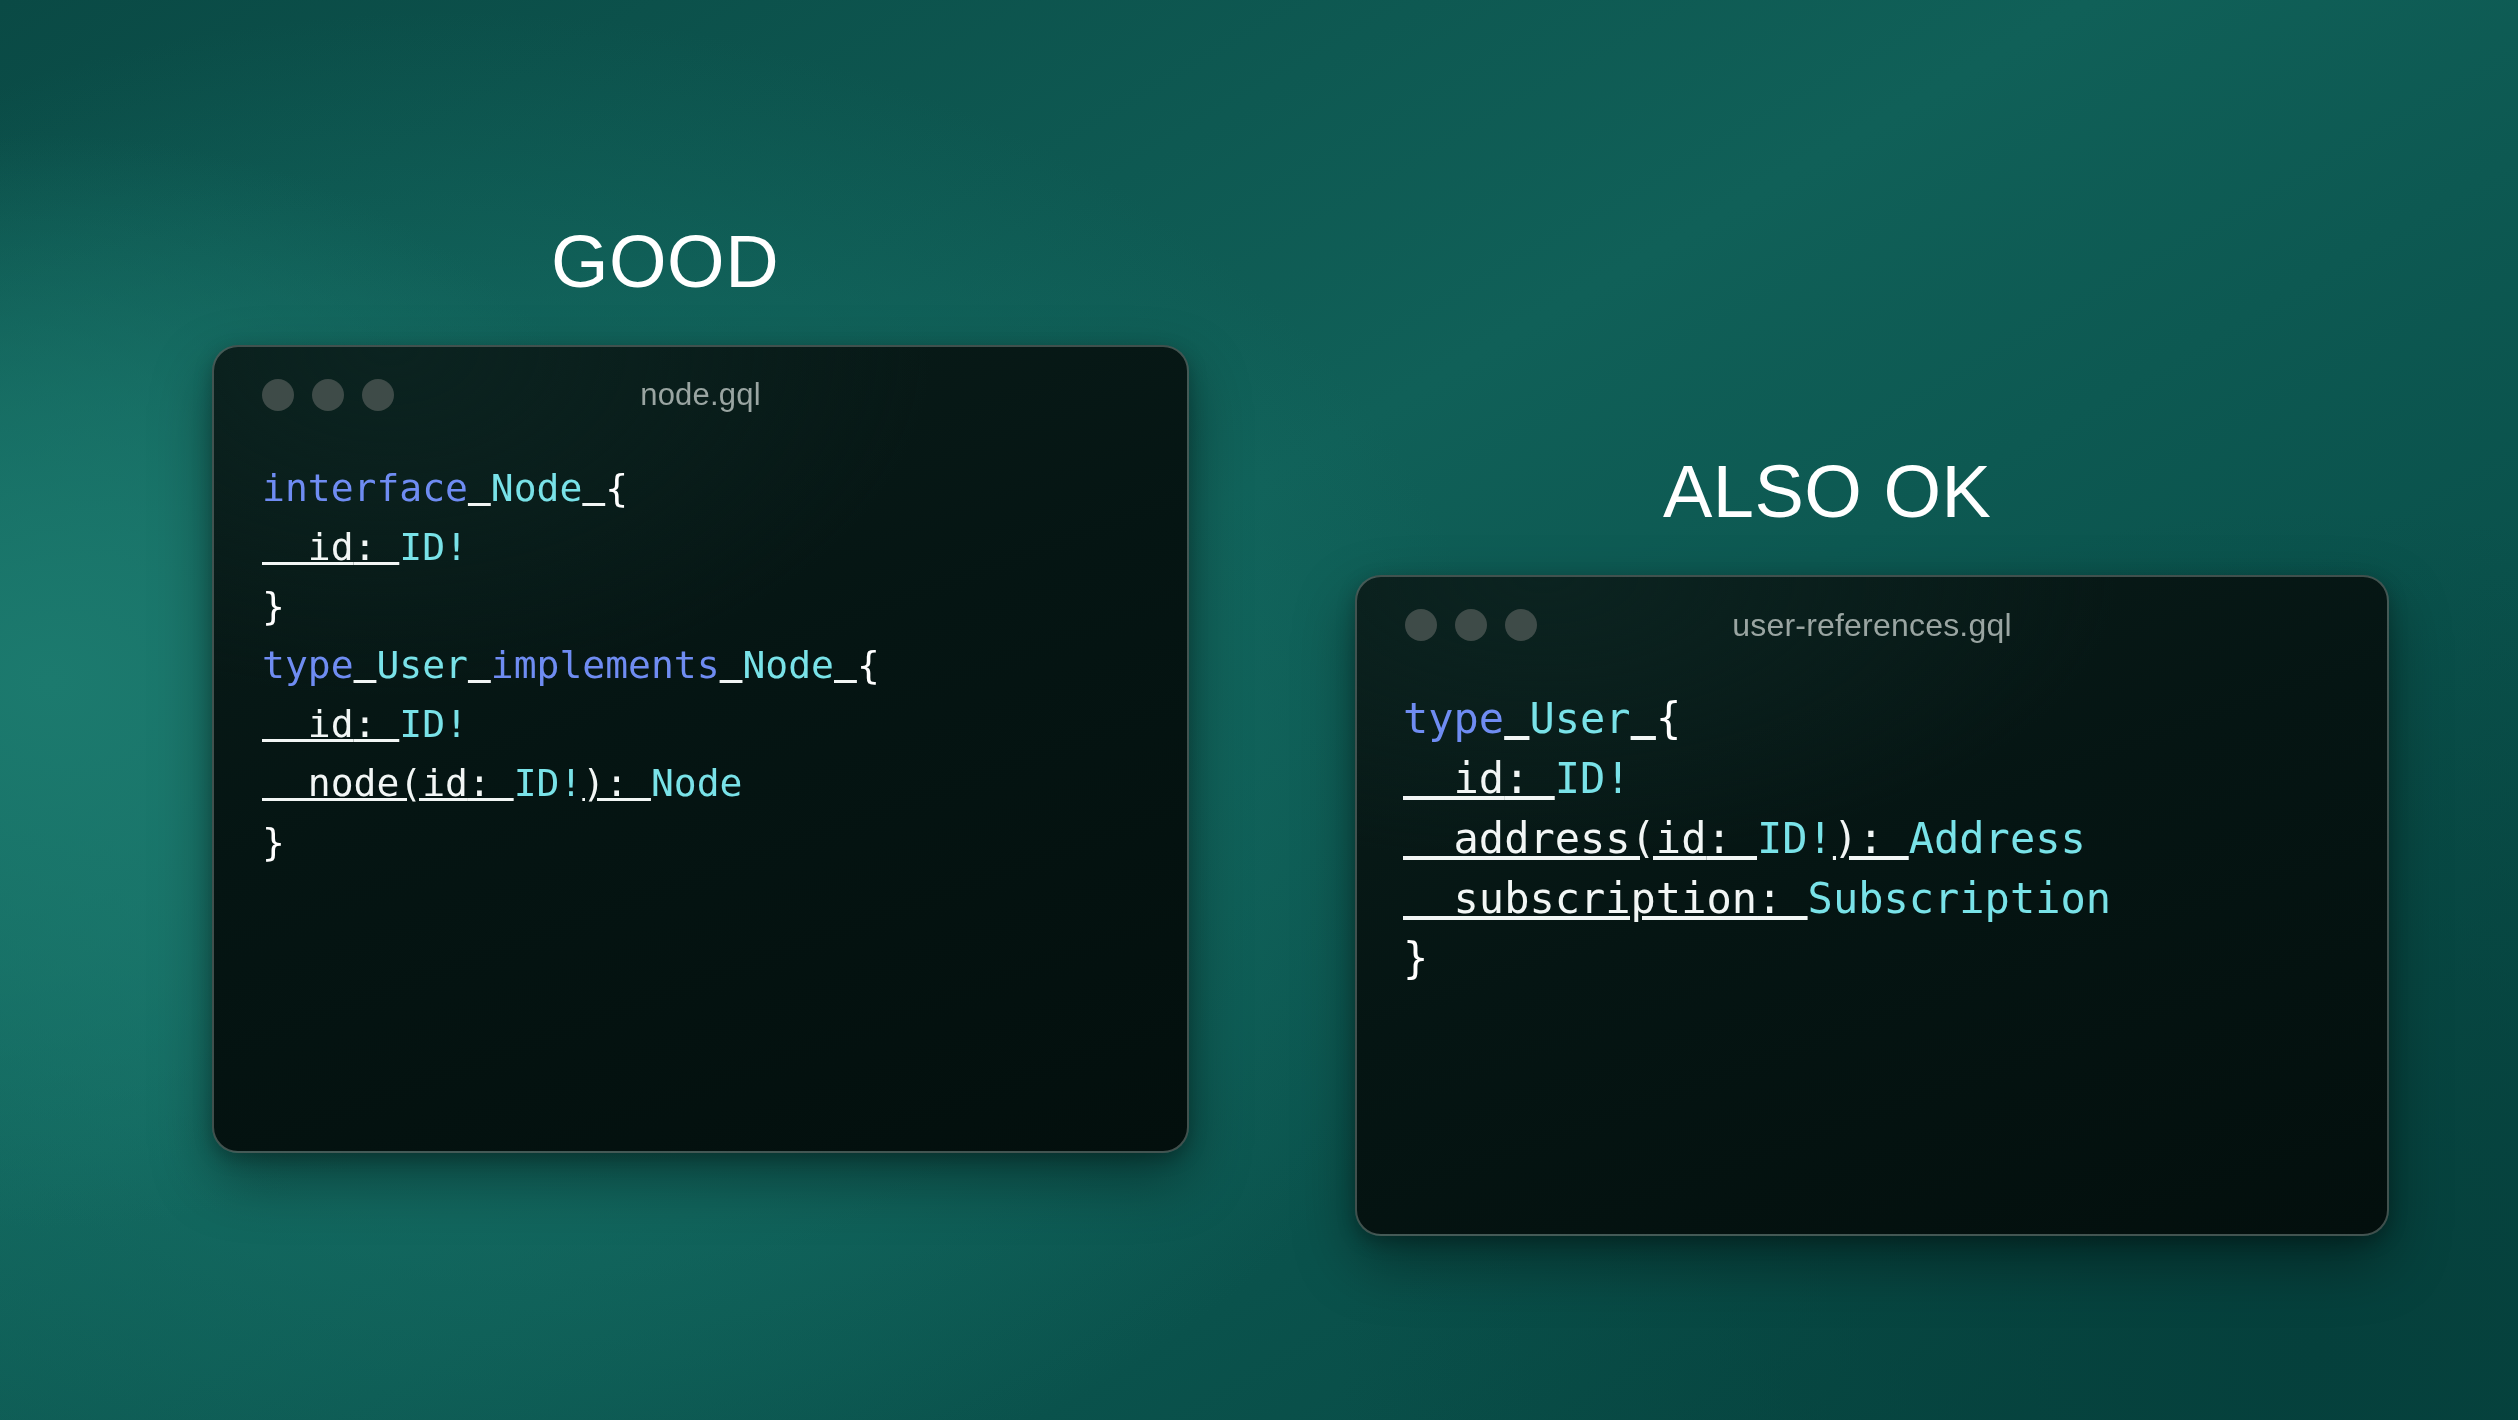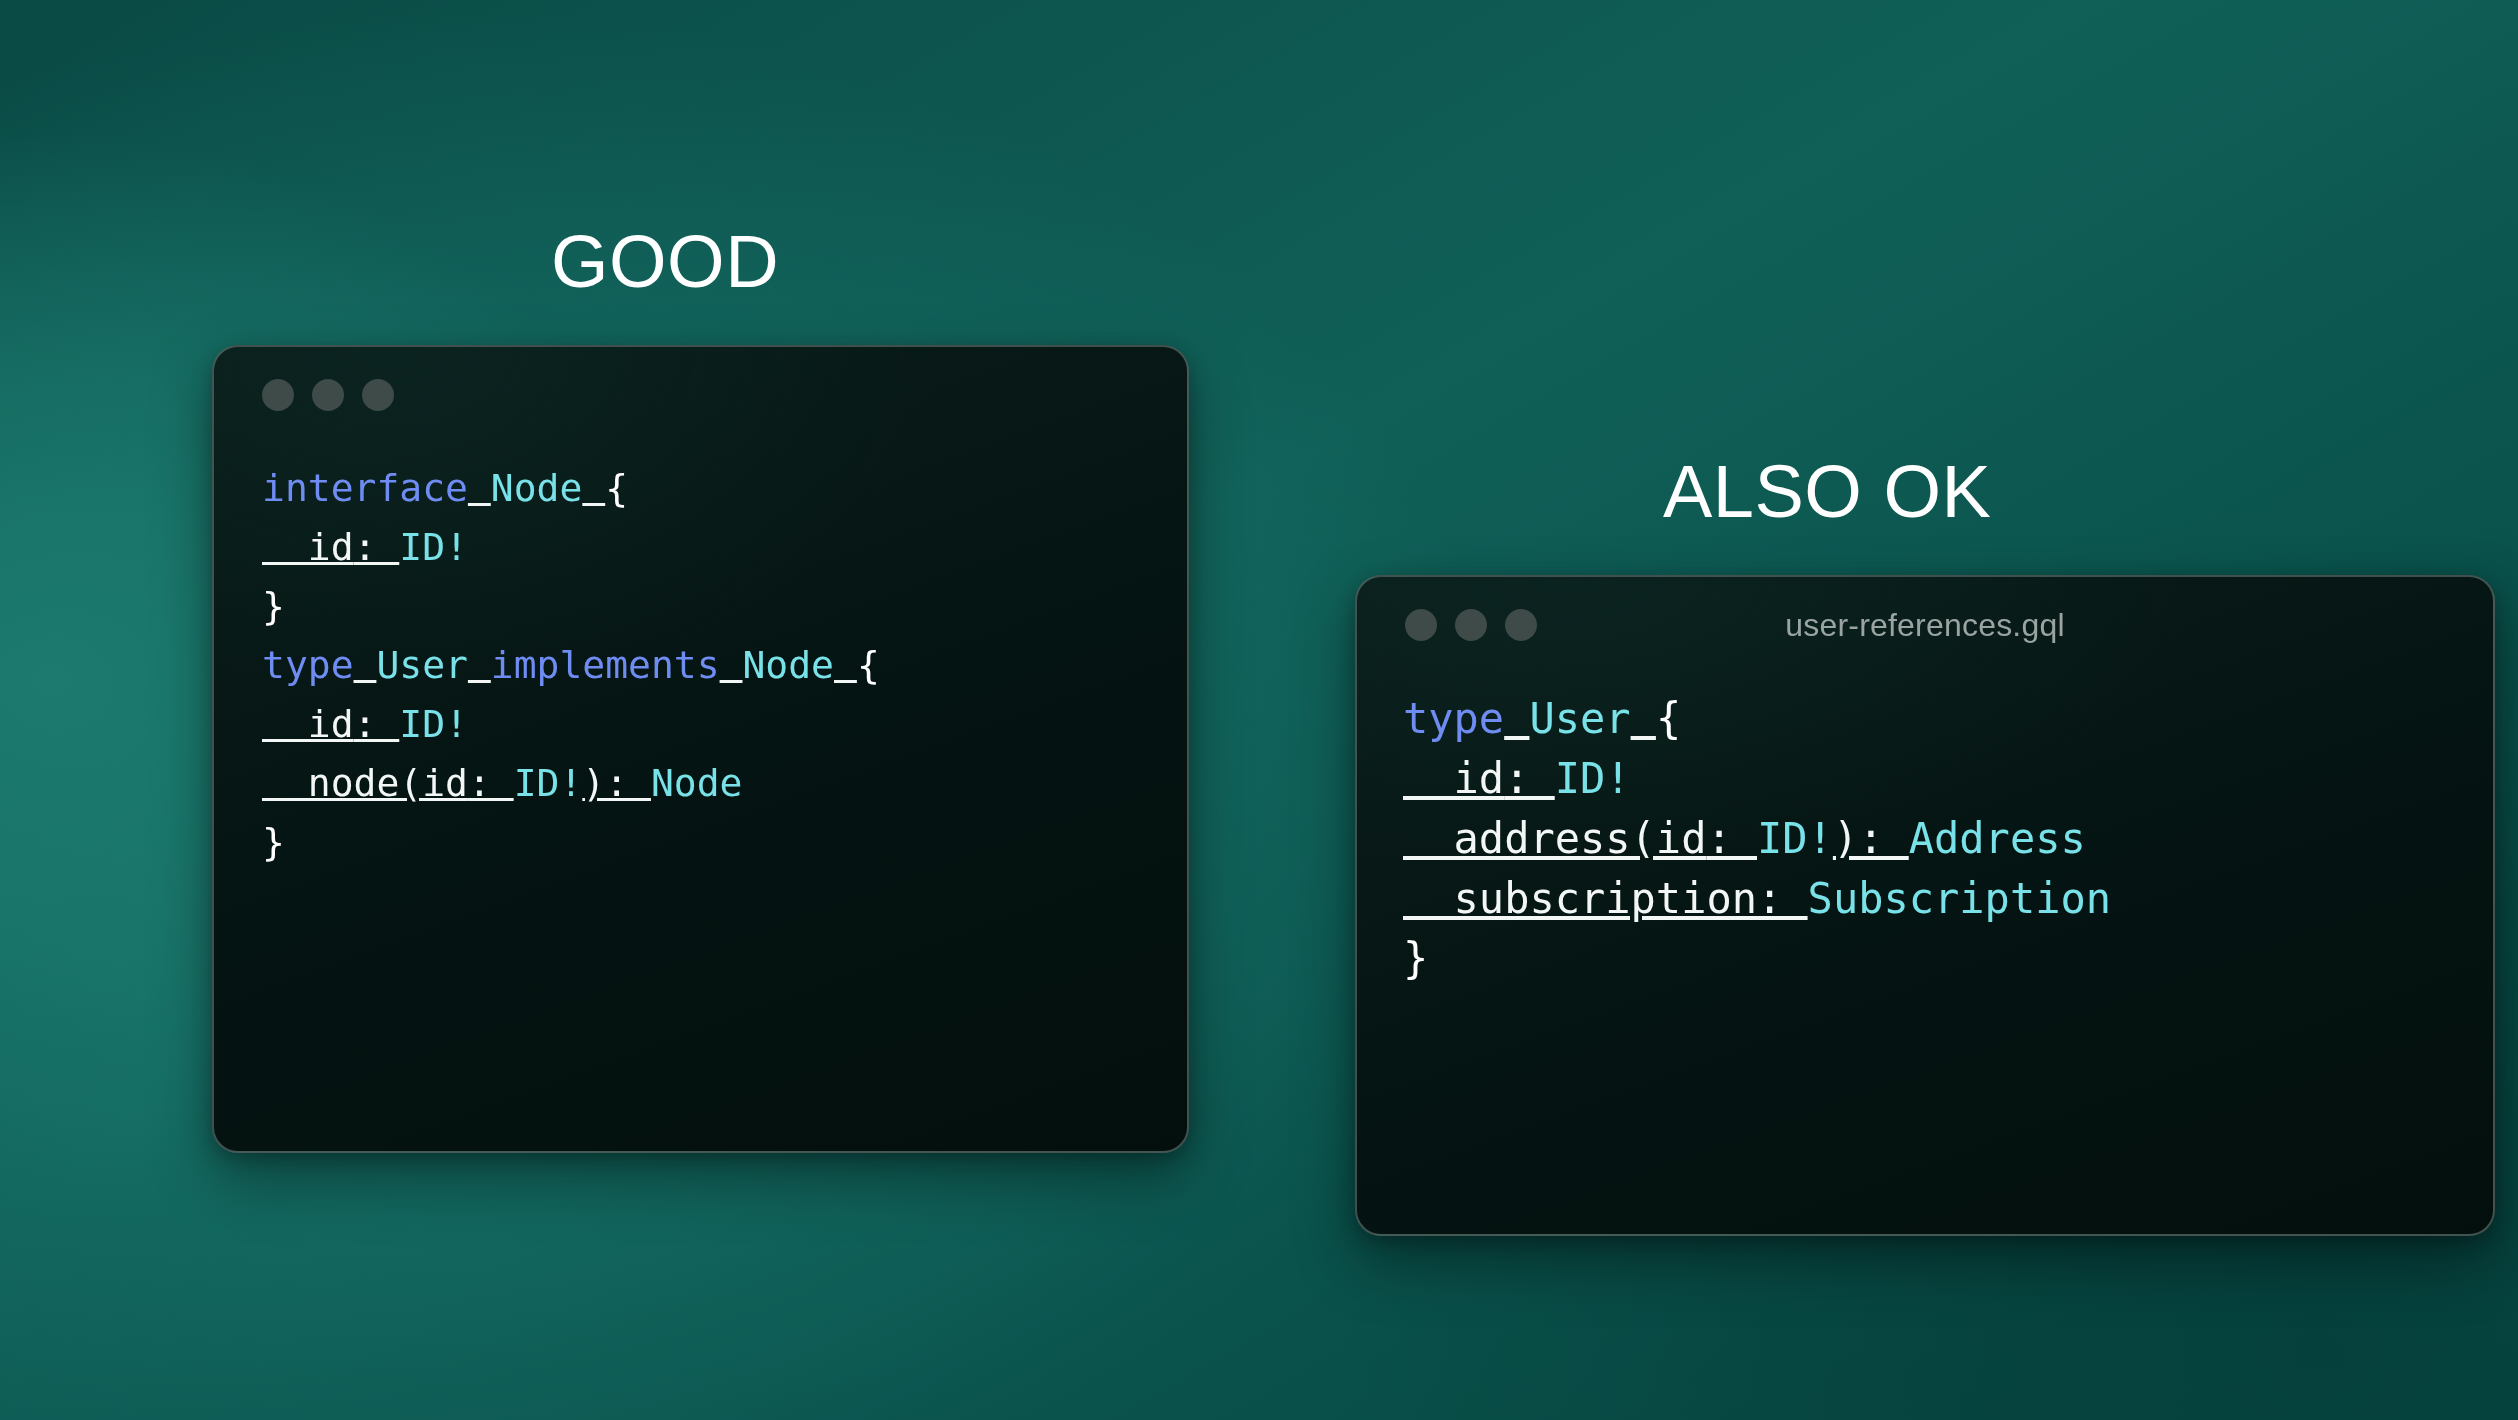--- a/index.html
+++ b/index.html
@@ -65,21 +65,21 @@
   }
   #window-good {
     left: 212px;
     top: 345px;
     width: 977px;
     height: 808px;
   }
   #window-also-ok {
     left: 1355px;
     top: 575px;
-    width: 1140px;
+    width: 1034px;
     height: 661px;
   }
 
   .titlebar {
     position: relative;
     height: 96px;
     display: flex;
     align-items: center;
   }
   .dots {
@@ -135,20 +135,21 @@
 
   <div class="heading" id="heading-good">GOOD</div>
 
   <div class="code-window" id="window-good">
     <div class="titlebar">
       <div class="dots">
         <span class="dot"></span>
         <span class="dot"></span>
         <span class="dot"></span>
       </div>
+      <div class="window-title">node.gql</div>
     </div>
     <div class="code-body"><div><span class="tok-kw">interface</span><span class="tok-name"> </span><span class="tok-type">Node</span><span class="tok-name"> </span><span class="tok-punc">{</span></div><div><span class="tok-name">  id</span><span class="tok-name">: </span><span class="tok-type">ID!</span></div><div><span class="tok-punc">}</span></div><div><span class="tok-kw">type</span><span class="tok-name"> </span><span class="tok-type">User</span><span class="tok-name"> </span><span class="tok-kw">implements</span><span class="tok-name"> </span><span class="tok-type">Node</span><span class="tok-name"> </span><span class="tok-punc">{</span></div><div><span class="tok-name">  id</span><span class="tok-name">: </span><span class="tok-type">ID!</span></div><div><span class="tok-name">  node(id</span><span class="tok-name">: </span><span class="tok-type">ID!</span><span class="tok-name">): </span><span class="tok-type">Node</span></div><div><span class="tok-punc">}</span></div></div>
   </div>
 
   <div class="heading" id="heading-also-ok">ALSO OK</div>
 
   <div class="code-window" id="window-also-ok">
     <div class="titlebar">
       <div class="dots">
         <span class="dot"></span>

